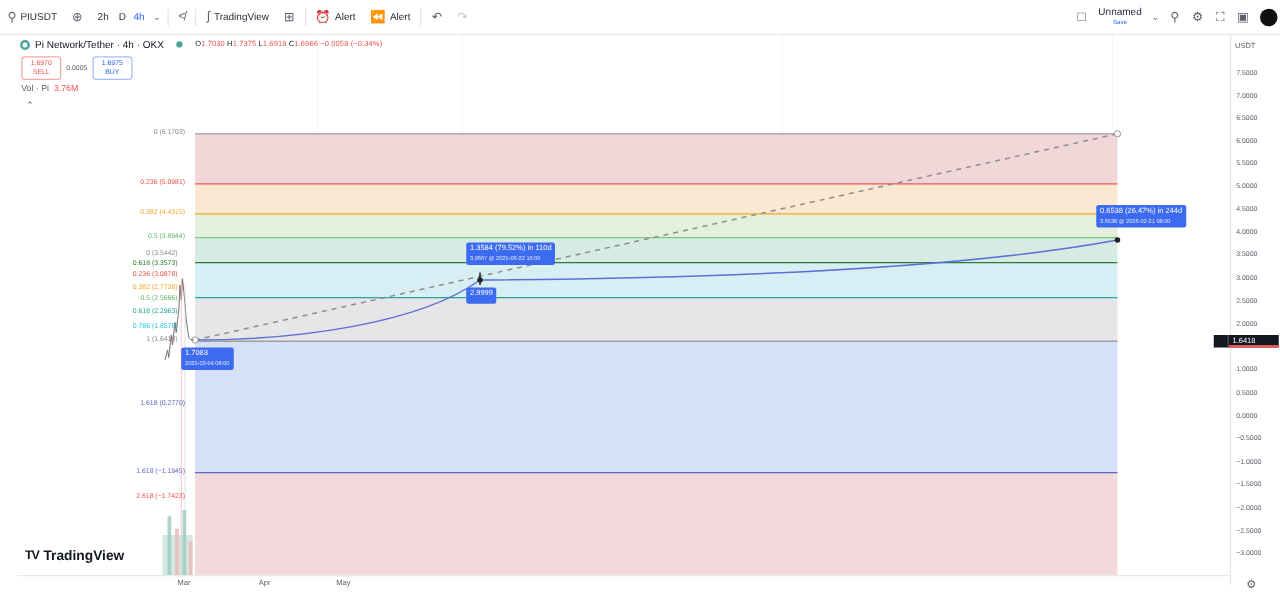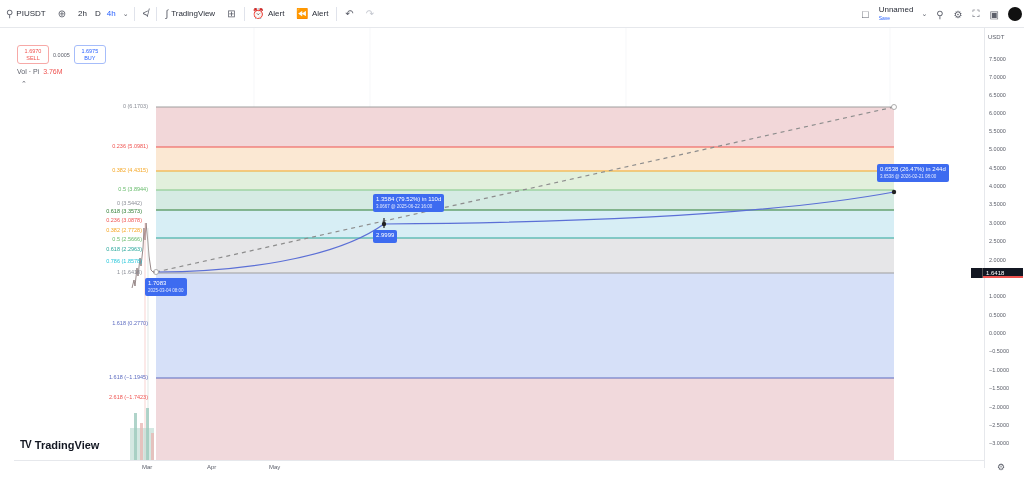--- a/index.html
+++ b/index.html
@@ -6,21 +6,21 @@
   html, body { width: 1024px; height: 482px; overflow: hidden; background: #ffffff; font-family: "Liberation Sans", sans-serif; color: #131722; }
   #root { position: relative; width: 1024px; height: 482px; }
 
   
   .toolbar { position: absolute; left: 0; top: 0; width: 1024px; height: 28px; border-bottom: 1px solid #e6e8ec; display: flex; align-items: center; font-size: 8px; color: #2a2e39; }
   .tb-item { display: flex; align-items: center; gap: 3px; padding: 0 6px; height: 28px; cursor: pointer; white-space: nowrap; }
   .tb-sep { width: 1px; height: 14px; background: #e0e3eb; margin: 0 2px; }
   .tb-item .ico { font-size: 10px; color: #5d606b; }
   .tb-active { color: #2962ff; }
   .tb-right { position: absolute; right: 0; top: 0; height: 28px; display: flex; align-items: center; }
-  .layout-name { display: flex; flex-direction: column; align-items: flex-start; line-height: 8px; padding: 0 4px; }
+  .layout-name { display: flex; flex-direction: column; align-items: center; line-height: 8px; padding: 0 4px; }
   .layout-name .save { color: #2962ff; font-size: 5px; }
   .avatar { width: 14px; height: 14px; border-radius: 50%; background: #111; margin-left: 4px; margin-right: 2px; }
 
   
   .legend { position: absolute; left: 16px; top: 31px; font-size: 7.5px; display: flex; align-items: center; gap: 4px; }
   .legend .logo { width: 8px; height: 8px; border-radius: 50%; border: 2px solid #4aa49a; }
   .legend .title { color: #131722; font-size: 8px; }
   .legend .dot { width: 5px; height: 5px; border-radius: 50%; background: #4aa49a; margin: 0 6px; }
   .legend .ohlc { color: #ef5350; font-size: 6px; letter-spacing: 0.1px; }
   .legend .ohlc b { color: #131722; font-weight: normal; }
@@ -209,20 +209,32 @@
     </div>
     <div class="callout" style="left:359px;top:202px;padding:1px 3px 4px">
       <div>2.9999</div>
     </div>
     <div class="callout" style="left:863px;top:136px">
       <div>0.6538 (26.47%) in 244d</div>
       <div class="sub">3.6538 @ 2026-02-21 08:00</div>
     </div>
   </div>
 
+  <div class="legend">
+    <span class="logo"></span>
+    <span class="title">Pi Network/Tether · 4h · OKX</span>
+    <span class="dot"></span>
+    <span class="ohlc">
+      <b>O</b><span>1.7030</span>
+      <b>H</b><span>1.7375</span>
+      <b>L</b><span>1.6918</span>
+      <b>C</b><span>1.6966</span>
+      <span>−0.0058 (−0.34%)</span>
+    </span>
+  </div>
   <div class="trade">
     <div class="btn sell">
       <span>1.6970</span>
       <span>SELL</span>
     </div>
     <span class="spread">0.0005</span>
     <div class="btn buy">
       <span>1.6975</span>
       <span>BUY</span>
     </div>

